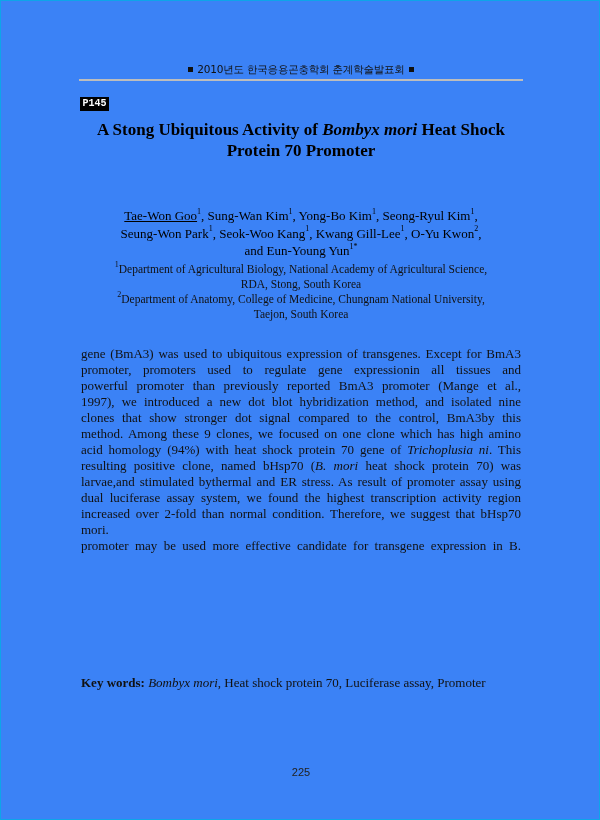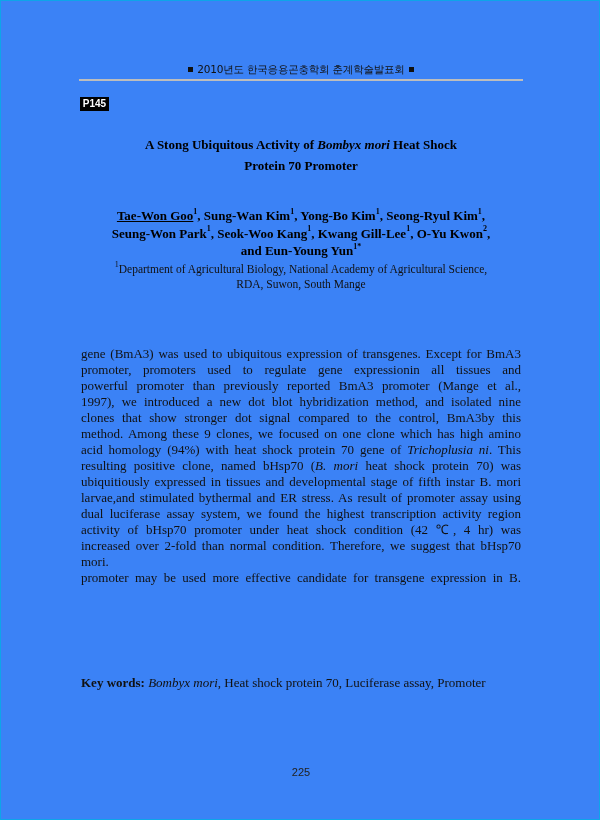--- a/index.html
+++ b/index.html
@@ -12,31 +12,31 @@
       position: absolute; left: 78px; width: 444px; top: 62px;
       text-align: center; font-family: "DejaVu Sans", sans-serif;
       font-size: 10.5px; color: #111; letter-spacing: -0.2px;
     }
     .conf-header .sq { display: inline-block; width: 5px; height: 5px; background: #111; vertical-align: middle; margin: 0 4px; position: relative; top: -1px; }
     .header-rule {
       position: absolute; left: 78px; width: 444px; top: 78px; height: 2px; background: #bdbdbd;
     }
     .badge {
       position: absolute; left: 79px; top: 96px; width: 29px; height: 14px;
-      background: #000; color: #fff; font-family: Liberation Sans, sans-serif;
+      background: #000; color: #fff; font-family: Liberation Mono, monospace;
       font-weight: bold; font-size: 10px; line-height: 14px; text-align: center;
     }
     .title {
-      position: absolute; left: 60px; width: 480px; top: 133px;
+      position: absolute; left: 60px; width: 480px; top: 118px;
       text-align: center; font-family: "Liberation Serif", serif; font-weight: bold;
-      font-size: 13px; line-height: 21px; color: #000;
+      font-size: 17px; line-height: 21px; color: #000;
     }
     .authors {
       position: absolute; left: 60px; width: 480px; top: 206px;
-      text-align: center; font-family: "Liberation Serif", serif; font-weight: bold;
+      text-align: center; font-family: "Liberation Serif", serif; font-weight: normal;
       font-size: 13px; line-height: 17.5px; color: #000;
     }
     .authors sup, .affil sup { font-size: 8px; line-height: 0; position: relative; top: -1px; }
     .author-first { text-decoration: underline; }
     .affil {
       position: absolute; left: 60px; width: 480px; top: 261px;
       text-align: center; font-family: "Liberation Serif", serif;
       font-size: 11.5px; line-height: 15px; color: #111;
     }
     .body-text {
@@ -72,21 +72,22 @@
   <div class="badge">P145</div>
 
   <div class="title">
     <span>A Stong Ubiquitous Activity of </span><i>Bombyx mori</i><span> Heat Shock</span><br>
     <span>Protein 70 Promoter</span>
   </div>
 
   <div class="authors" id="authors"><span class="author-first">Tae-Won Goo</span><sup>1</sup>, <span>Sung-Wan Kim</span><sup>1</sup>, <span>Yong-Bo Kim</span><sup>1</sup>, <span>Seong-Ryul Kim</span><sup>1</sup>, <br><span>Seung-Won Park</span><sup>1</sup>, <span>Seok-Woo Kang</span><sup>1</sup>, <span>Kwang Gill-Lee</span><sup>1</sup>, <span>O-Yu Kwon</span><sup>2</sup>, <br>and <span>Eun-Young Yun</span><sup>1*</sup></div>
 
   <div class="affil">
-    <div><sup>1</sup><span>Department of Agricultural Biology, National Academy of Agricultural Science,</span><br><span>RDA, Suwon, South Mange</span></div>
+    <div><sup>1</sup><span>Department of Agricultural Biology, National Academy of Agricultural Science,</span><br><span>RDA, Stong, South Korea</span></div>
+    <div><sup>2</sup><span>Department of Anatomy, College of Medicine, Chungnam National University,</span><br><span>Taejon, South Korea</span></div>
   </div>
 
   <div class="body-text" id="abstract">
       <div class="ln">
         <span class="ln-inner">gene (BmA3) was used to ubiquitous expression of transgenes. Except for BmA3</span>
       </div>
       <div class="ln">
         <span class="ln-inner">promoter, promoters used to regulate gene expressionin all tissues and</span>
       </div>
       <div class="ln">
@@ -101,30 +102,24 @@
       <div class="ln">
         <span class="ln-inner">method. Among these 9 clones, we focused on one clone which has high amino</span>
       </div>
       <div class="ln">
         <span class="ln-inner"><span>acid homology (94%) with heat shock protein 70 gene of </span><i>Trichoplusia ni</i><span>. This</span></span>
       </div>
       <div class="ln">
         <span class="ln-inner"><span>resulting positive clone, named bHsp70 (</span><i>B. mori</i><span> heat shock protein 70) was</span></span>
       </div>
       <div class="ln">
-        <span class="ln-inner">ubiquitiously expressed in tissues and developmental stage of fifth instar B. mori</span>
-      </div>
-      <div class="ln">
         <span class="ln-inner">larvae,and stimulated bythermal and ER stress. As result of promoter assay using</span>
       </div>
       <div class="ln">
         <span class="ln-inner">dual luciferase assay system, we found the highest transcription activity region</span>
-      </div>
-      <div class="ln">
-        <span class="ln-inner">activity of bHsp70 promoter under heat shock condition (42 ℃, 4 hr) was</span>
       </div>
       <div class="ln">
         <span class="ln-inner">increased over 2-fold than normal condition. Therefore, we suggest that bHsp70</span>
       </div>
       <div class="ln last">
         <span class="ln-inner">mori.</span>
       </div>
       <div class="ln">
         <span class="ln-inner">promoter may be used more effective candidate for transgene expression in B.</span>
       </div>

